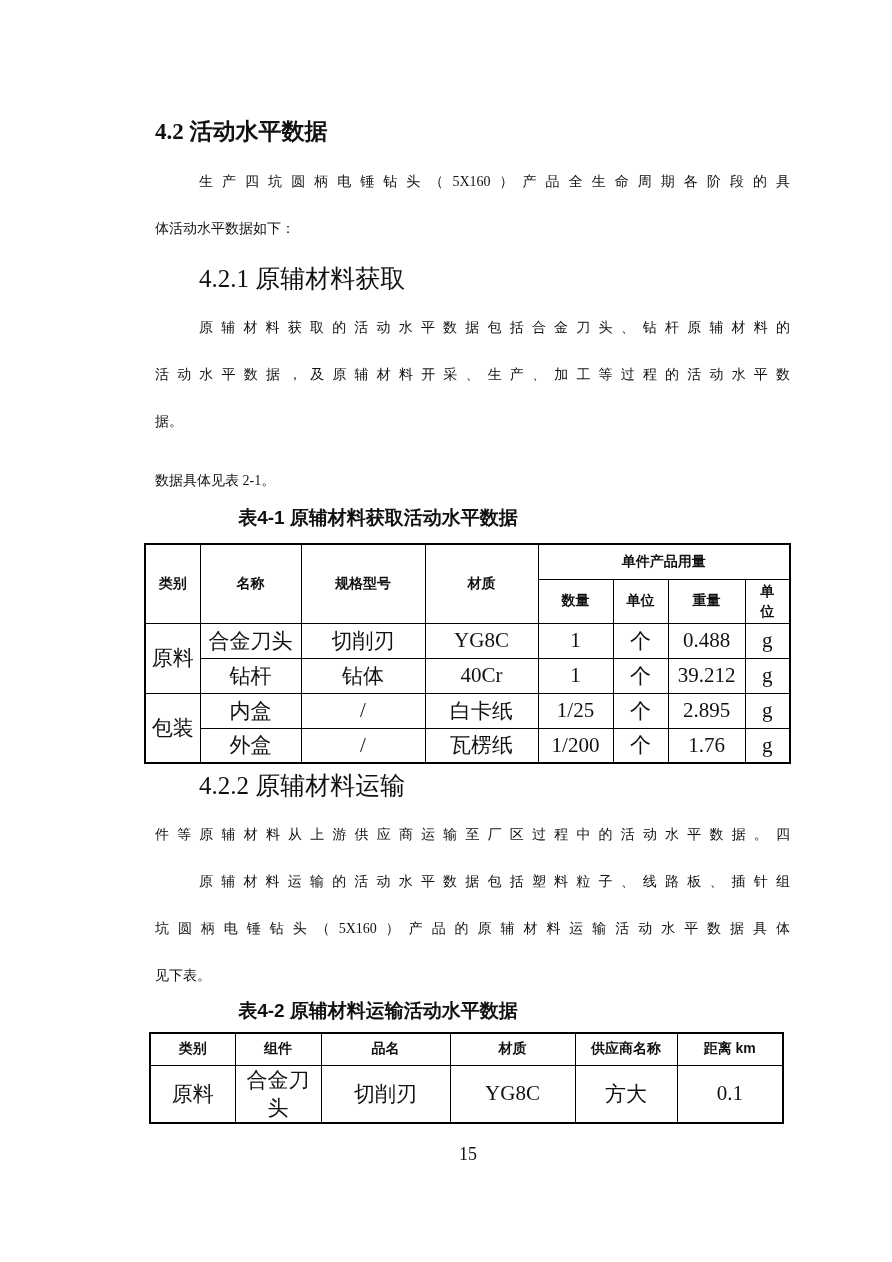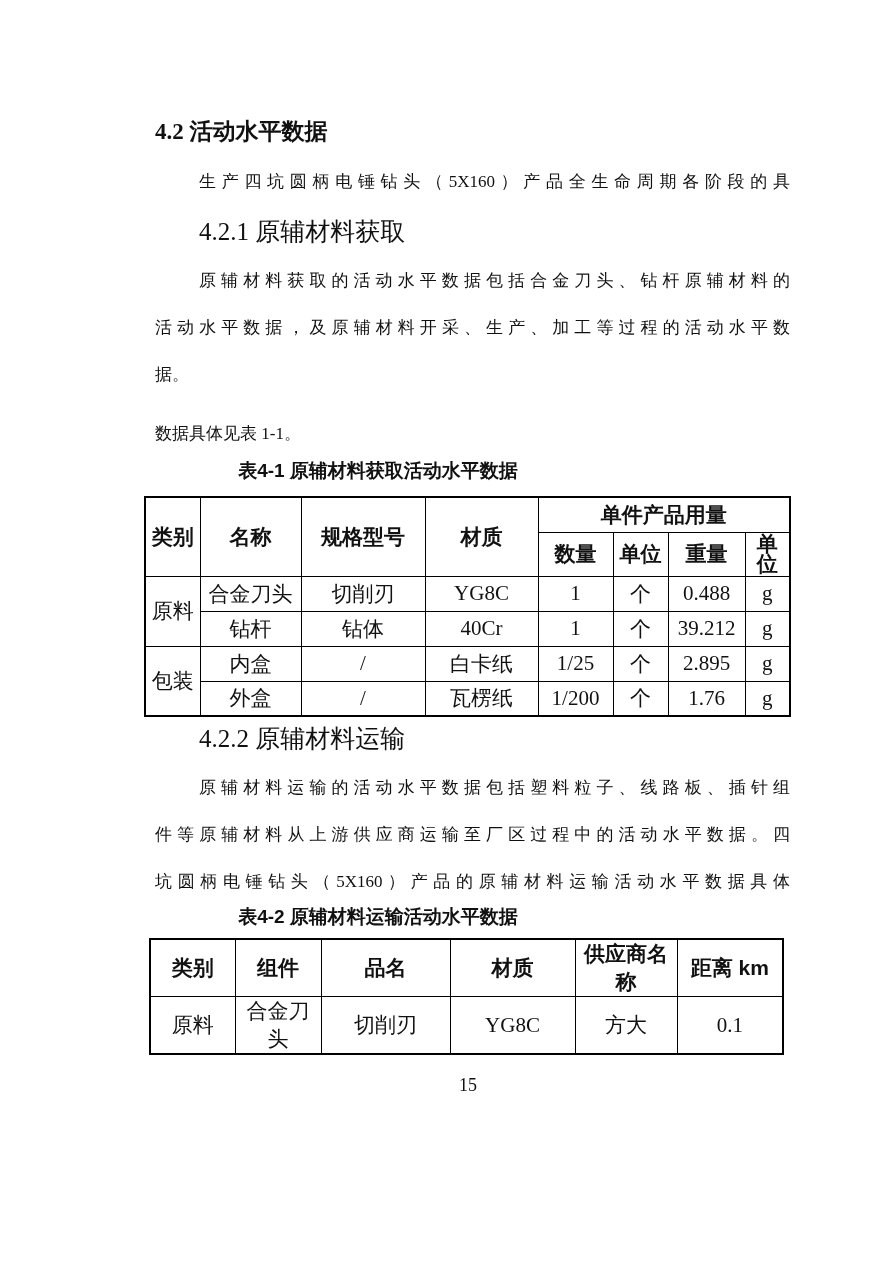--- a/index.html
+++ b/index.html
@@ -25,21 +25,21 @@
     font-size: 25px;
     line-height: 26px;
     font-weight: normal;
   }
   .para { margin-top: 12px; }
   .line {
     margin-left: 133px;
     width: 635px;
     height: 47px;
     line-height: 47px;
-    font-size: 17px;
+    font-size: 14px;
     text-align: justify;
     text-align-last: justify;
     white-space: nowrap;
   }
   .line.first { margin-left: 177px; width: 591px; }
   .line.last { text-align: left; text-align-last: left; }
   .caption {
     width: 712px;
     text-align: center;
     font-family: "Liberation Sans", "DejaVu Sans", sans-serif;
@@ -59,21 +59,21 @@
   th, td {
     border: 1px solid #000;
     text-align: center;
     vertical-align: middle;
     padding: 0 2px;
     overflow: hidden;
   }
   th {
     font-family: "Liberation Sans", "DejaVu Sans", sans-serif;
     font-weight: bold;
-    font-size: 21px;
+    font-size: 14px;
   }
   td { font-size: 21px; }
   .t1 tr.hr1 { height: 35px; }
   .t1 tr.hr2 { height: 44px; }
   .t1 tr.dr  { height: 35px; }
   .t2 tr.hr1 { height: 32px; }
   .t2 tr.dr  { height: 38px; }
   th.wrap { word-break: break-all; line-height: 20px; padding: 0 8px; }
   .h2b { margin-top: 9px; }
   .pageno {
@@ -85,32 +85,33 @@
 </style>
 </head>
 <body>
 
 <div class="page">
 
   <div class="h1">4.2 活动水平数据</div>
 
   <div class="para">
     <div class="line first">生产四坑圆柄电锤钻头（5X160）产品全生命周期各阶段的具</div>
+    <div class="line last">体活动水平数据如下：</div>
   </div>
 
   <div class="h2">4.2.1 原辅材料获取</div>
 
   <div class="para">
     <div class="line first">原辅材料获取的活动水平数据包括合金刀头、钻杆原辅材料的</div>
     <div class="line">活动水平数据，及原辅材料开采、生产、加工等过程的活动水平数</div>
     <div class="line last">据。</div>
   </div>
 
   <div class="para">
-    <div class="line last">数据具体见表 1-1。</div>
+    <div class="line last">数据具体见表 2-1。</div>
   </div>
 
   <div class="caption c1">表4-1 原辅材料获取活动水平数据</div>
 
   <table class="t1">
     <colgroup>
       <col style="width:55px">
         <col style="width:101px">
         <col style="width:124px">
         <col style="width:113px">
@@ -170,23 +171,24 @@
       <td>个</td>
       <td>1.76</td>
       <td>g</td>
     </tr>
   </tbody>
     </table>
 
   <div class="h2 h2b">4.2.2 原辅材料运输</div>
 
   <div class="para">
+    <div class="line">件等原辅材料从上游供应商运输至厂区过程中的活动水平数据。四</div>
     <div class="line first">原辅材料运输的活动水平数据包括塑料粒子、线路板、插针组</div>
-    <div class="line">件等原辅材料从上游供应商运输至厂区过程中的活动水平数据。四</div>
     <div class="line">坑圆柄电锤钻头（5X160）产品的原辅材料运输活动水平数据具体</div>
+    <div class="line last">见下表。</div>
   </div>
 
   <div class="caption c2">表4-2 原辅材料运输活动水平数据</div>
 
   <table class="t2">
     <colgroup>
       <col style="width:85px">
         <col style="width:86px">
         <col style="width:129px">
       <col style="width:125px">

